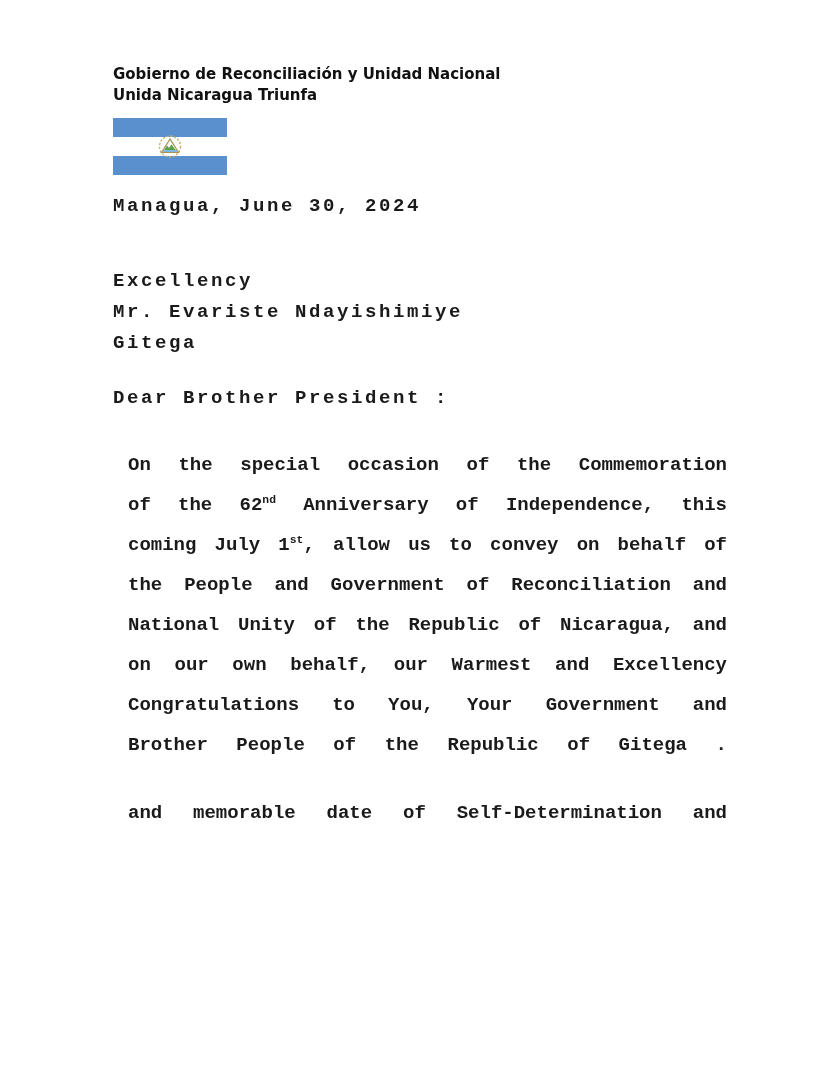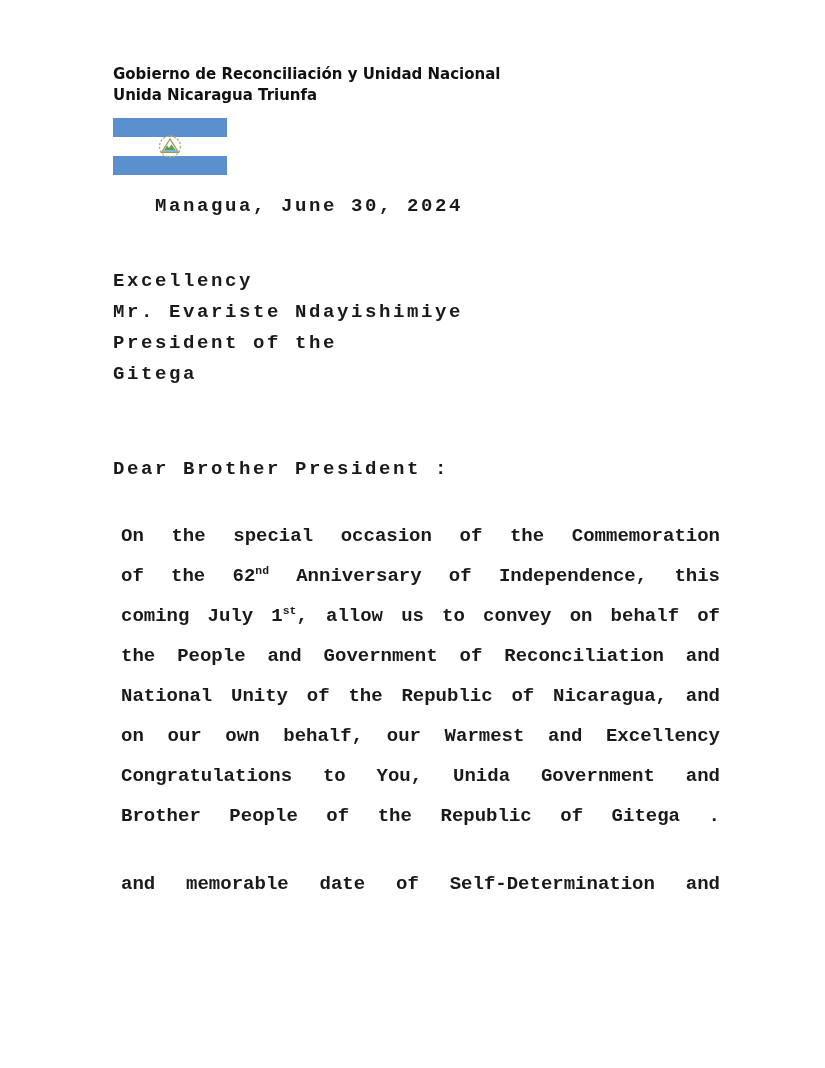--- a/index.html
+++ b/index.html
@@ -28,32 +28,31 @@
   .mono {
     font-family: "Liberation Mono", "DejaVu Sans Mono", monospace;
     font-weight: bold;
     font-size: 19px;
     color: #1a1a1a;
   }
   .date-line {
     margin-top: 16px;
     letter-spacing: 2.6px;
     line-height: 31px;
-    margin-left: 42px;
   }
   .recipient-block { margin-top: 44px; }
   .recipient-block .mono-line,
   .salutation {
     letter-spacing: 2.6px;
     line-height: 31px;
     white-space: pre;
   }
-  .salutation { margin-top: 64px; }
+  .salutation { margin-top: 24px; }
   .letter-body { margin-top: 31px; }
-  .paragraph { margin: 8px; }
+  .paragraph { margin: 15px; }
   .paragraph + .paragraph { margin-top: 28px; }
   .body-line {
     line-height: 40px;
     text-align: justify;
     -moz-text-align-last: justify;
     text-align-last: justify;
     width: 599px;
   }
   .body-line sup {
     font-size: 60%;
@@ -83,35 +82,34 @@
         <path d="M51 32.5 L54 27.5 L56 30 L58.5 26.5 L61 30 L63 32.5 Z" fill="#5aa044"></path>
         <path d="M50.5 32 L63.5 32 L64.8 34 L49.4 34 Z" fill="#7db6e0"></path>
       </g>
     </svg>
 
     <div class="mono date-line">Managua, June 30, 2024</div>
 
     <div class="recipient-block">
         <div class="mono mono-line">Excellency</div>
         <div class="mono mono-line">Mr. Evariste Ndayishimiye</div>
-        <div class="mono mono-line">President of the</div>
         <div class="mono mono-line">Gitega</div>
       </div>
 
     <div class="mono salutation">Dear Brother President :</div>
 
     <div class="letter-body">
         <div class="paragraph">
           <div class="mono body-line">On the special occasion of the Commemoration</div>
           <div class="mono body-line">of the 62<sup>nd</sup> Anniversary of Independence, this</div>
           <div class="mono body-line">coming July 1<sup>st</sup>, allow us to convey on behalf of</div>
           <div class="mono body-line">the People and Government of Reconciliation and</div>
           <div class="mono body-line">National Unity of the Republic of Nicaragua, and</div>
           <div class="mono body-line">on our own behalf, our Warmest and Excellency</div>
-          <div class="mono body-line">Congratulations to You, Unida Government and</div>
+          <div class="mono body-line">Congratulations to You, Your Government and</div>
           <div class="mono body-line">Brother People of the Republic of Gitega .</div>
         </div>
         <div class="paragraph">
           <div class="mono body-line">and memorable date of Self-Determination and</div>
         </div>
       </div>
 
   </div>
 </div>
 

